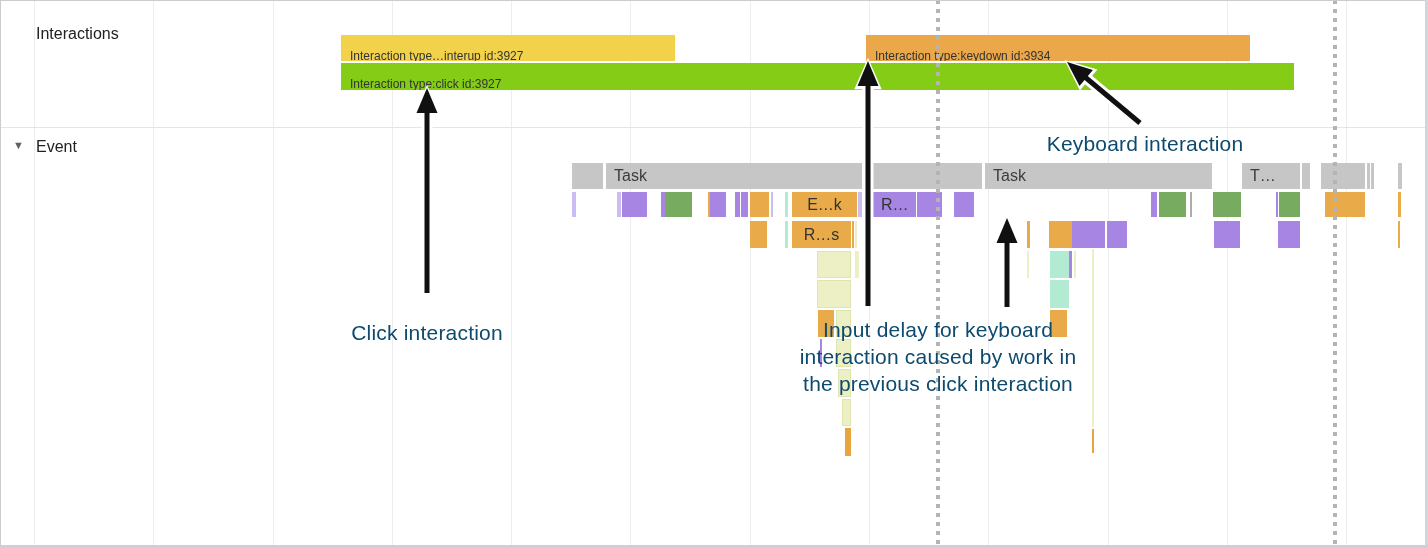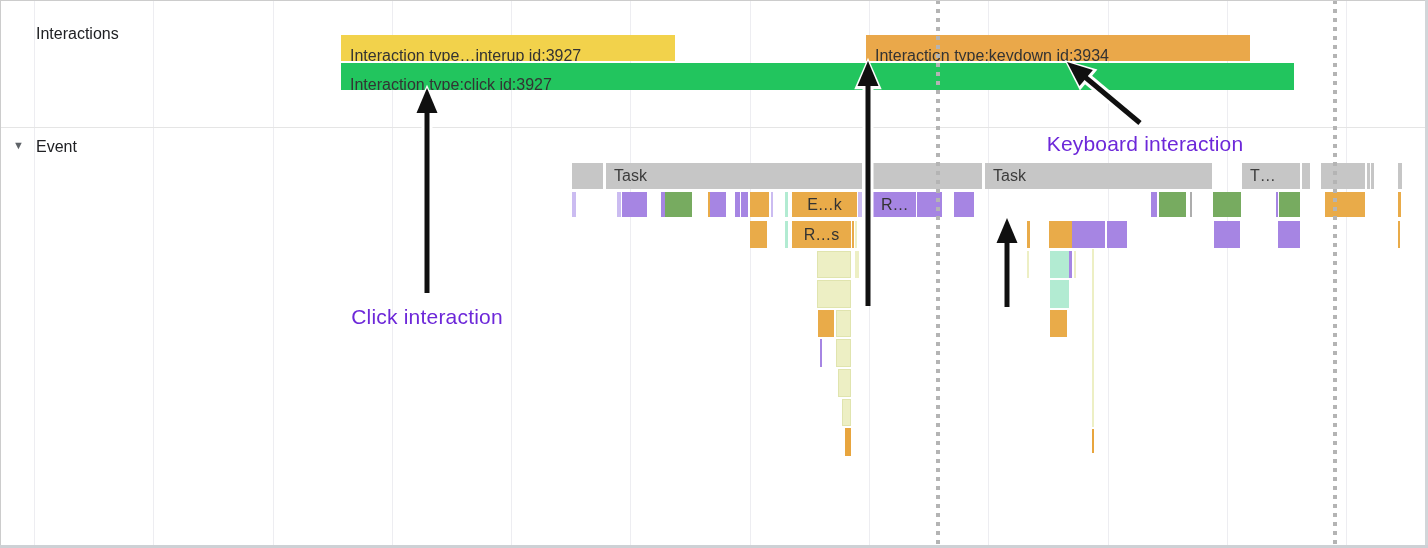--- a/index.html
+++ b/index.html
@@ -2,28 +2,28 @@
 <html><head>
 <meta charset="utf-8">
 <style>
   html,body{margin:0;padding:0;background:#fff;}
   #stage{position:relative;width:1428px;height:548px;background:#ffffff;overflow:hidden;
          font-family:"Liberation Sans",sans-serif;}
   .gridline{position:absolute;background:#ededf1;z-index:1;}
   .separator{position:absolute;left:0;right:0;height:1px;background:#e5e5e5;z-index:1;}
   .track-label{position:absolute;font-size:16px;line-height:19px;color:#202124;z-index:6;}
   .tri{position:absolute;font-size:11px;color:#5f6368;z-index:6;cursor:pointer;}
-  .ibar{position:absolute;z-index:5;font-size:16px;color:#333;white-space:nowrap;
+  .ibar{position:absolute;z-index:5;font-size:12px;color:#333;white-space:nowrap;
         overflow:hidden;padding:8px 0 0 9px;box-sizing:border-box;}
   .seg{position:absolute;z-index:5;font-size:16px;color:#333;white-space:nowrap;
        overflow:hidden;box-sizing:border-box;}
   .dotted-line{position:absolute;z-index:8;
        background:repeating-linear-gradient(180deg,#b4b4b4 0 4px,transparent 4px 9px);}
   #arrows{position:absolute;left:0;top:0;z-index:10;pointer-events:none;}
-  .ann{position:absolute;z-index:12;font-size:21px;line-height:27px;color:#6d28d9;
+  .ann{position:absolute;z-index:12;font-size:21px;line-height:27px;color:#0c4a6e;
        text-align:center;white-space:pre-line;letter-spacing:.2px;}
   .frame{position:absolute;z-index:20;}
 </style>
 </head>
 <body>
 
 <div id="stage">
   <div class="track-label" style="left:36px;top:4px;margin-top:20px;">Interactions</div>
   <span class="tri" style="left:13px;top:139px;">▼</span>
   <div class="track-label" style="left:36px;top:137px;">Event</div>
@@ -54,21 +54,21 @@
     <div class="gridline" style="left: 750px; top: 0px; width: 1px; height: 545px;"></div>
     <div class="gridline" style="left: 869px; top: 0px; width: 1px; height: 545px;"></div>
     <div class="gridline" style="left: 988px; top: 0px; width: 1px; height: 545px;"></div>
     <div class="gridline" style="left: 1108px; top: 0px; width: 1px; height: 545px;"></div>
     <div class="gridline" style="left: 1227px; top: 0px; width: 1px; height: 545px;"></div>
     <div class="gridline" style="left: 1346px; top: 0px; width: 1px; height: 545px;"></div>
     <div class="separator" style="left: 0px; top: 127px; width: 1428px; height: 1px; right: 0px;"></div>
     <div class="dotted-line" style="left: 936px; top: 0px; width: 4px; height: 545px;"></div>
     <div class="dotted-line" style="left: 1333px; top: 0px; width: 4px; height: 545px;"></div>
     <div class="ibar" style="left: 341px; top: 35px; width: 334px; height: 26px; background: rgb(242, 210, 75); line-height: 26px;">Interaction type…interup id:3927</div>
-    <div class="ibar" style="left: 341px; top: 63px; width: 953px; height: 27px; background: #22c55e; line-height: 27px;">Interaction type:click id:3927</div>
+    <div class="ibar" style="left: 341px; top: 63px; width: 953px; height: 27px; background: #84cc16; line-height: 27px;">Interaction type:click id:3927</div>
     <div class="ibar" style="left: 866px; top: 35px; width: 384px; height: 26px; background: rgb(234, 168, 74); line-height: 26px;">Interaction type:keydown id:3934</div>
     <div class="seg" style="left: 572px; top: 163px; width: 31px; height: 26px; background: rgb(198, 198, 198);"></div>
     <div class="seg" style="left: 606px; top: 163px; width: 256px; height: 26px; background: rgb(198, 198, 198); line-height: 26px; text-align: left; padding: 0px 8px; color: rgb(60, 60, 60);">Task</div>
     <div class="seg" style="left: 872px; top: 163px; width: 110px; height: 26px; background: rgb(198, 198, 198);"></div>
     <div class="seg" style="left: 985px; top: 163px; width: 227px; height: 26px; background: rgb(198, 198, 198); line-height: 26px; text-align: left; padding: 0px 8px; color: rgb(60, 60, 60);">Task</div>
     <div class="seg" style="left: 1242px; top: 163px; width: 58px; height: 26px; background: rgb(198, 198, 198); line-height: 26px; text-align: left; padding: 0px 8px; color: rgb(60, 60, 60);">T…</div>
     <div class="seg" style="left: 1302px; top: 163px; width: 8px; height: 26px; background: rgb(198, 198, 198);"></div>
     <div class="seg" style="left: 1321px; top: 163px; width: 44px; height: 26px; background: rgb(198, 198, 198);"></div>
     <div class="seg" style="left: 1367px; top: 163px; width: 3px; height: 26px; background: rgb(198, 198, 198);"></div>
     <div class="seg" style="left: 1371px; top: 163px; width: 3px; height: 26px; background: rgb(198, 198, 198);"></div>
@@ -121,19 +121,22 @@
     <div class="seg" style="left: 818px; top: 310px; width: 16px; height: 27px; background: rgb(233, 171, 73);"></div>
     <div class="seg" style="left: 836px; top: 310px; width: 15px; height: 27px; background: rgb(237, 239, 196); border: 1px solid rgb(224, 228, 174);"></div>
     <div class="seg" style="left: 1050px; top: 310px; width: 17px; height: 27px; background: rgb(233, 171, 73);"></div>
     <div class="seg" style="left: 820px; top: 339px; width: 2px; height: 28px; background: rgb(166, 133, 227);"></div>
     <div class="seg" style="left: 836px; top: 339px; width: 15px; height: 28px; background: rgb(237, 239, 196); border: 1px solid rgb(224, 228, 174);"></div>
     <div class="seg" style="left: 838px; top: 369px; width: 13px; height: 28px; background: rgb(237, 239, 196); border: 1px solid rgb(224, 228, 174);"></div>
     <div class="seg" style="left: 842px; top: 399px; width: 9px; height: 27px; background: rgb(237, 239, 196); border: 1px solid rgb(224, 228, 174);"></div>
     <div class="seg" style="left: 845px; top: 428px; width: 6px; height: 28px; background: rgb(232, 165, 62);"></div>
     <div class="seg" style="left: 1092px; top: 249px; width: 2px; height: 178px; background: rgb(237, 239, 196);"></div>
     <div class="seg" style="left: 1092px; top: 429px; width: 2px; height: 24px; background: rgb(232, 165, 62);"></div>
-    <div class="ann" style="left: 177px; top: 303px; width: 500px; height: 31px;">Click interaction</div>
+    <div class="ann" style="left: 177px; top: 319px; width: 500px; height: 31px;">Click interaction</div>
+    <div class="ann" style="left: 688px; top: 316px; width: 500px; height: 85px;">Input delay for keyboard
+interaction caused by work in
+the previous click interaction</div>
     <div class="ann" style="left: 895px; top: 130px; width: 500px; height: 31px;">Keyboard interaction</div>
     <div class="frame" style="left: 0px; top: 0px; width: 1428px; height: 1px; background: rgb(204, 204, 204);"></div>
     <div class="frame" style="left: 0px; top: 0px; width: 1px; height: 545px; background: rgb(204, 204, 204);"></div>
     <div class="frame" style="left: 1425px; top: 0px; width: 3px; height: 548px; background: rgb(210, 214, 217);"></div>
     <div class="frame" style="left: 0px; top: 545px; width: 1428px; height: 3px; background: rgb(205, 209, 213);"></div>
   </div>
 
 </body></html>

